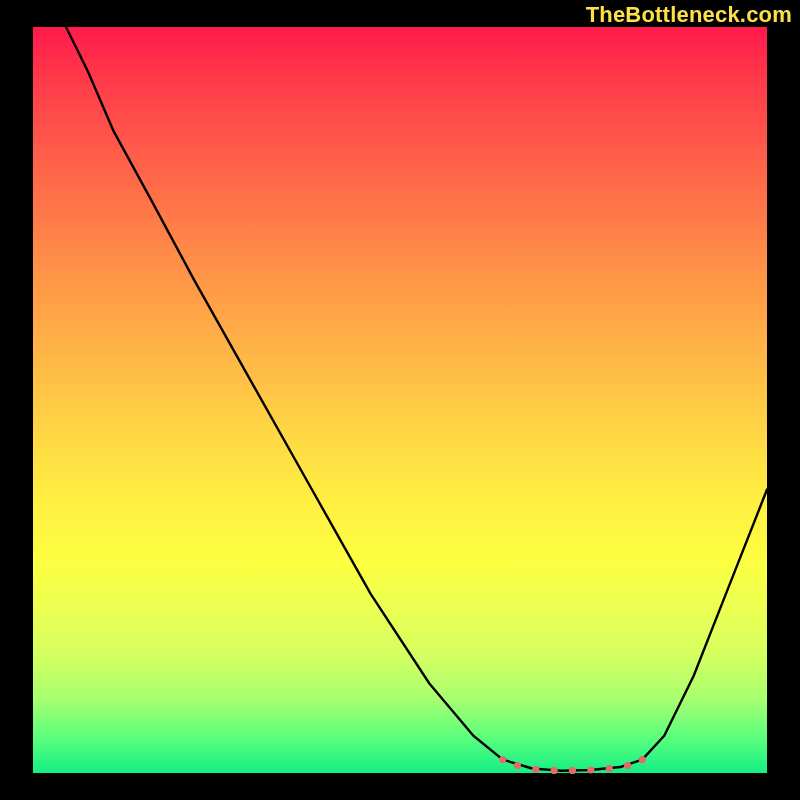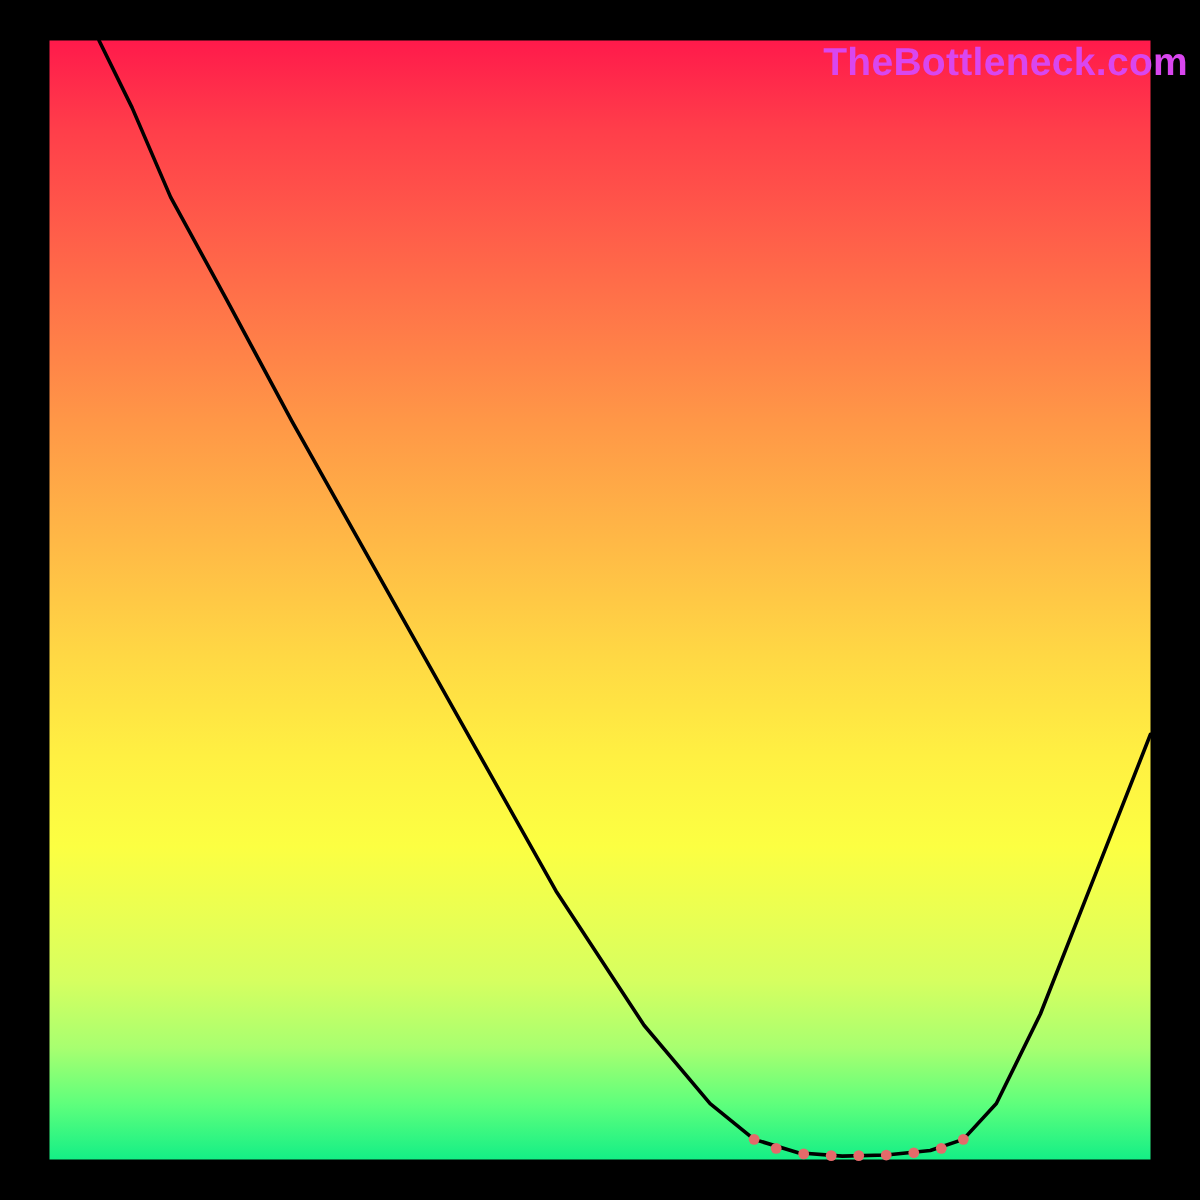--- a/index.html
+++ b/index.html
@@ -8,26 +8,25 @@
     height: 800px;
     background: #000;
     position: relative;
     font-family: Arial, Helvetica, sans-serif;
     overflow: hidden;
   }
   .watermark {
     position: absolute;
     top: 2px;
     right: 8px;
-    color: #d946ef;
-    font-size: 26px;
+    color: #fde047;
+    font-size: 22px;
     font-weight: 600;
     letter-spacing: 0.2px;
     z-index: 3;
-    margin-top: 24px;
   }
   .plot-area {
     position: absolute;
     left: 33px;
     top: 27px;
     width: 734px;
     height: 746px;
   }
   .gradient-bg {
     position: absolute;

